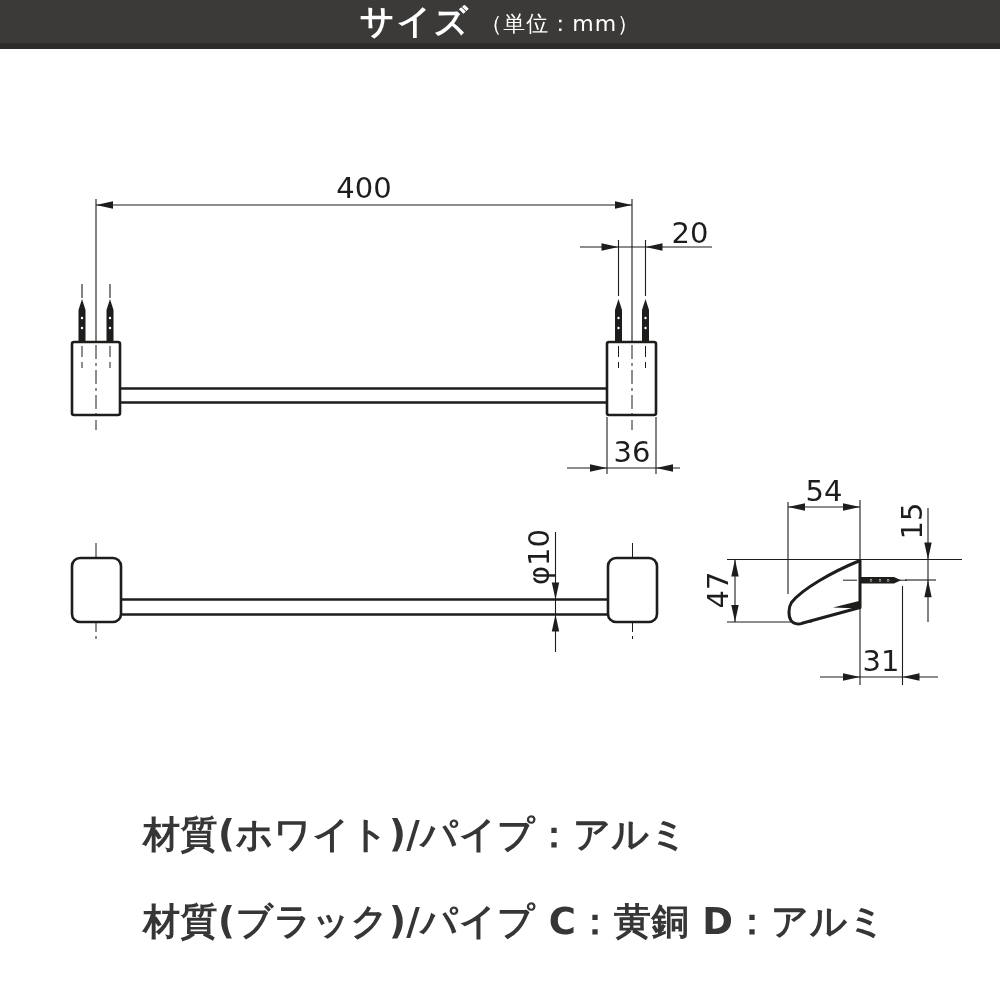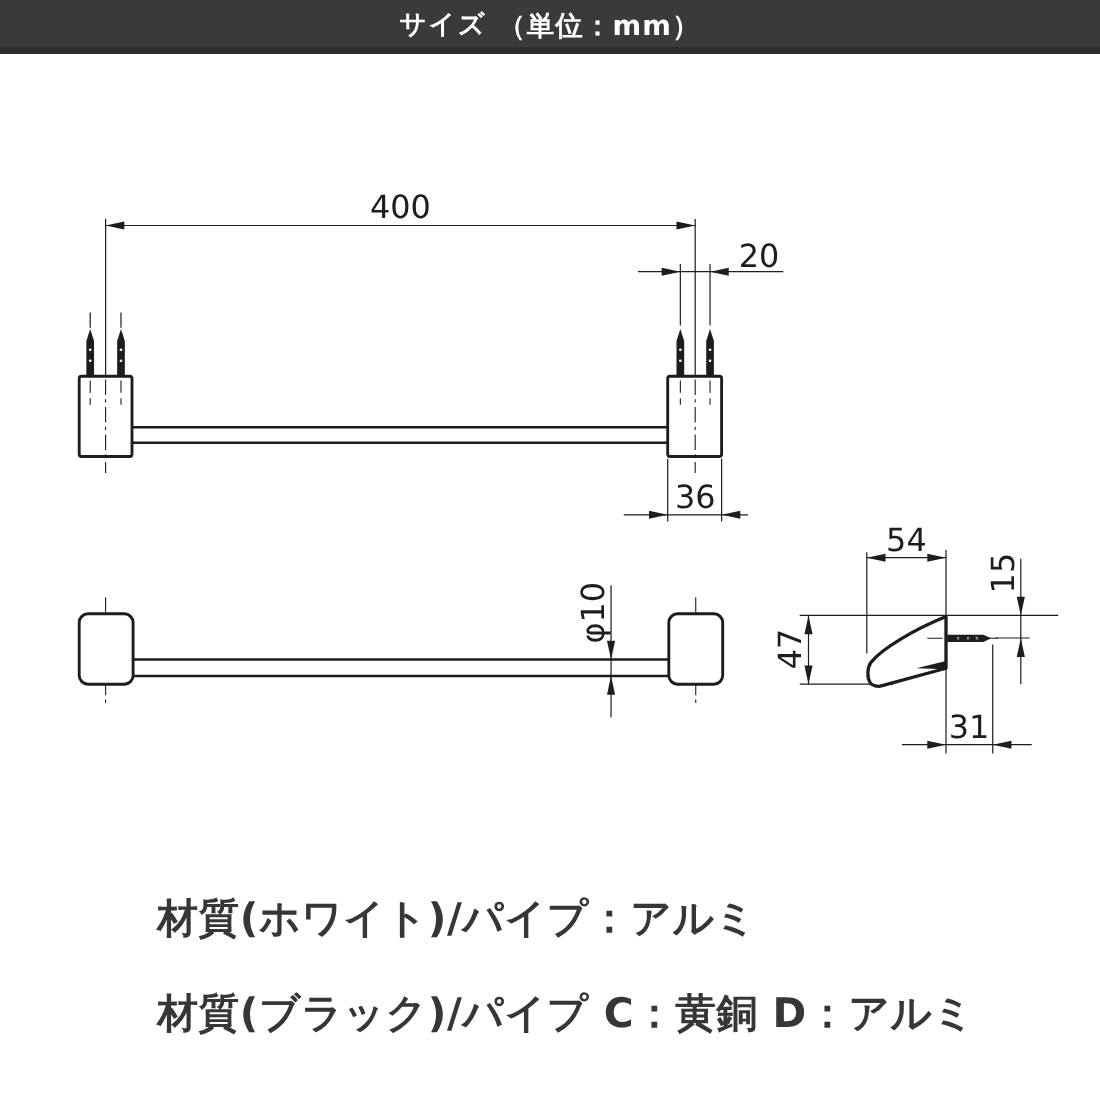--- a/index.html
+++ b/index.html
@@ -7,22 +7,22 @@
     width:1000px;height:1000px;position:relative;background:#ffffff;
     font-family:"DejaVu Sans","Liberation Sans",sans-serif;overflow:hidden;
   }
   
   .titlebar{
     position:absolute;top:0;left:0;width:1000px;height:43px;
     background:#3b3a38;border-bottom:6px solid #2d2c2a;
     display:flex;align-items:center;justify-content:center;gap:10px;
     color:#ffffff;
   }
-  .titlebar .main{font-size:24px;font-weight:bold;letter-spacing:2px;}
-  .titlebar .unit{font-size:25px;font-weight:bold;letter-spacing:1px;padding-top:4px;}
+  .titlebar .main{font-size:34px;font-weight:bold;letter-spacing:2px;}
+  .titlebar .unit{font-size:22px;font-weight:normal;letter-spacing:1px;padding-top:4px;}
   
   svg{position:absolute;top:0;left:0;}
   .ln   {stroke:#1d1d1b;stroke-width:1.1;fill:none;}
   .thick{stroke:#1d1d1b;stroke-width:2.6;fill:#ffffff;}
   .hook {stroke:#1d1d1b;stroke-width:3;fill:#ffffff;stroke-linejoin:round;}
   .pipe {stroke:#1d1d1b;stroke-width:2.3;fill:none;}
   .cl   {stroke:#1d1d1b;stroke-width:1;stroke-dasharray:14 4 3 4;fill:none;}
   .hid  {stroke:#1d1d1b;stroke-width:1;stroke-dasharray:11 5;fill:none;}
   .arr  {fill:#1d1d1b;stroke:none;}
   .pin  {fill:#1d1d1b;stroke:none;}

